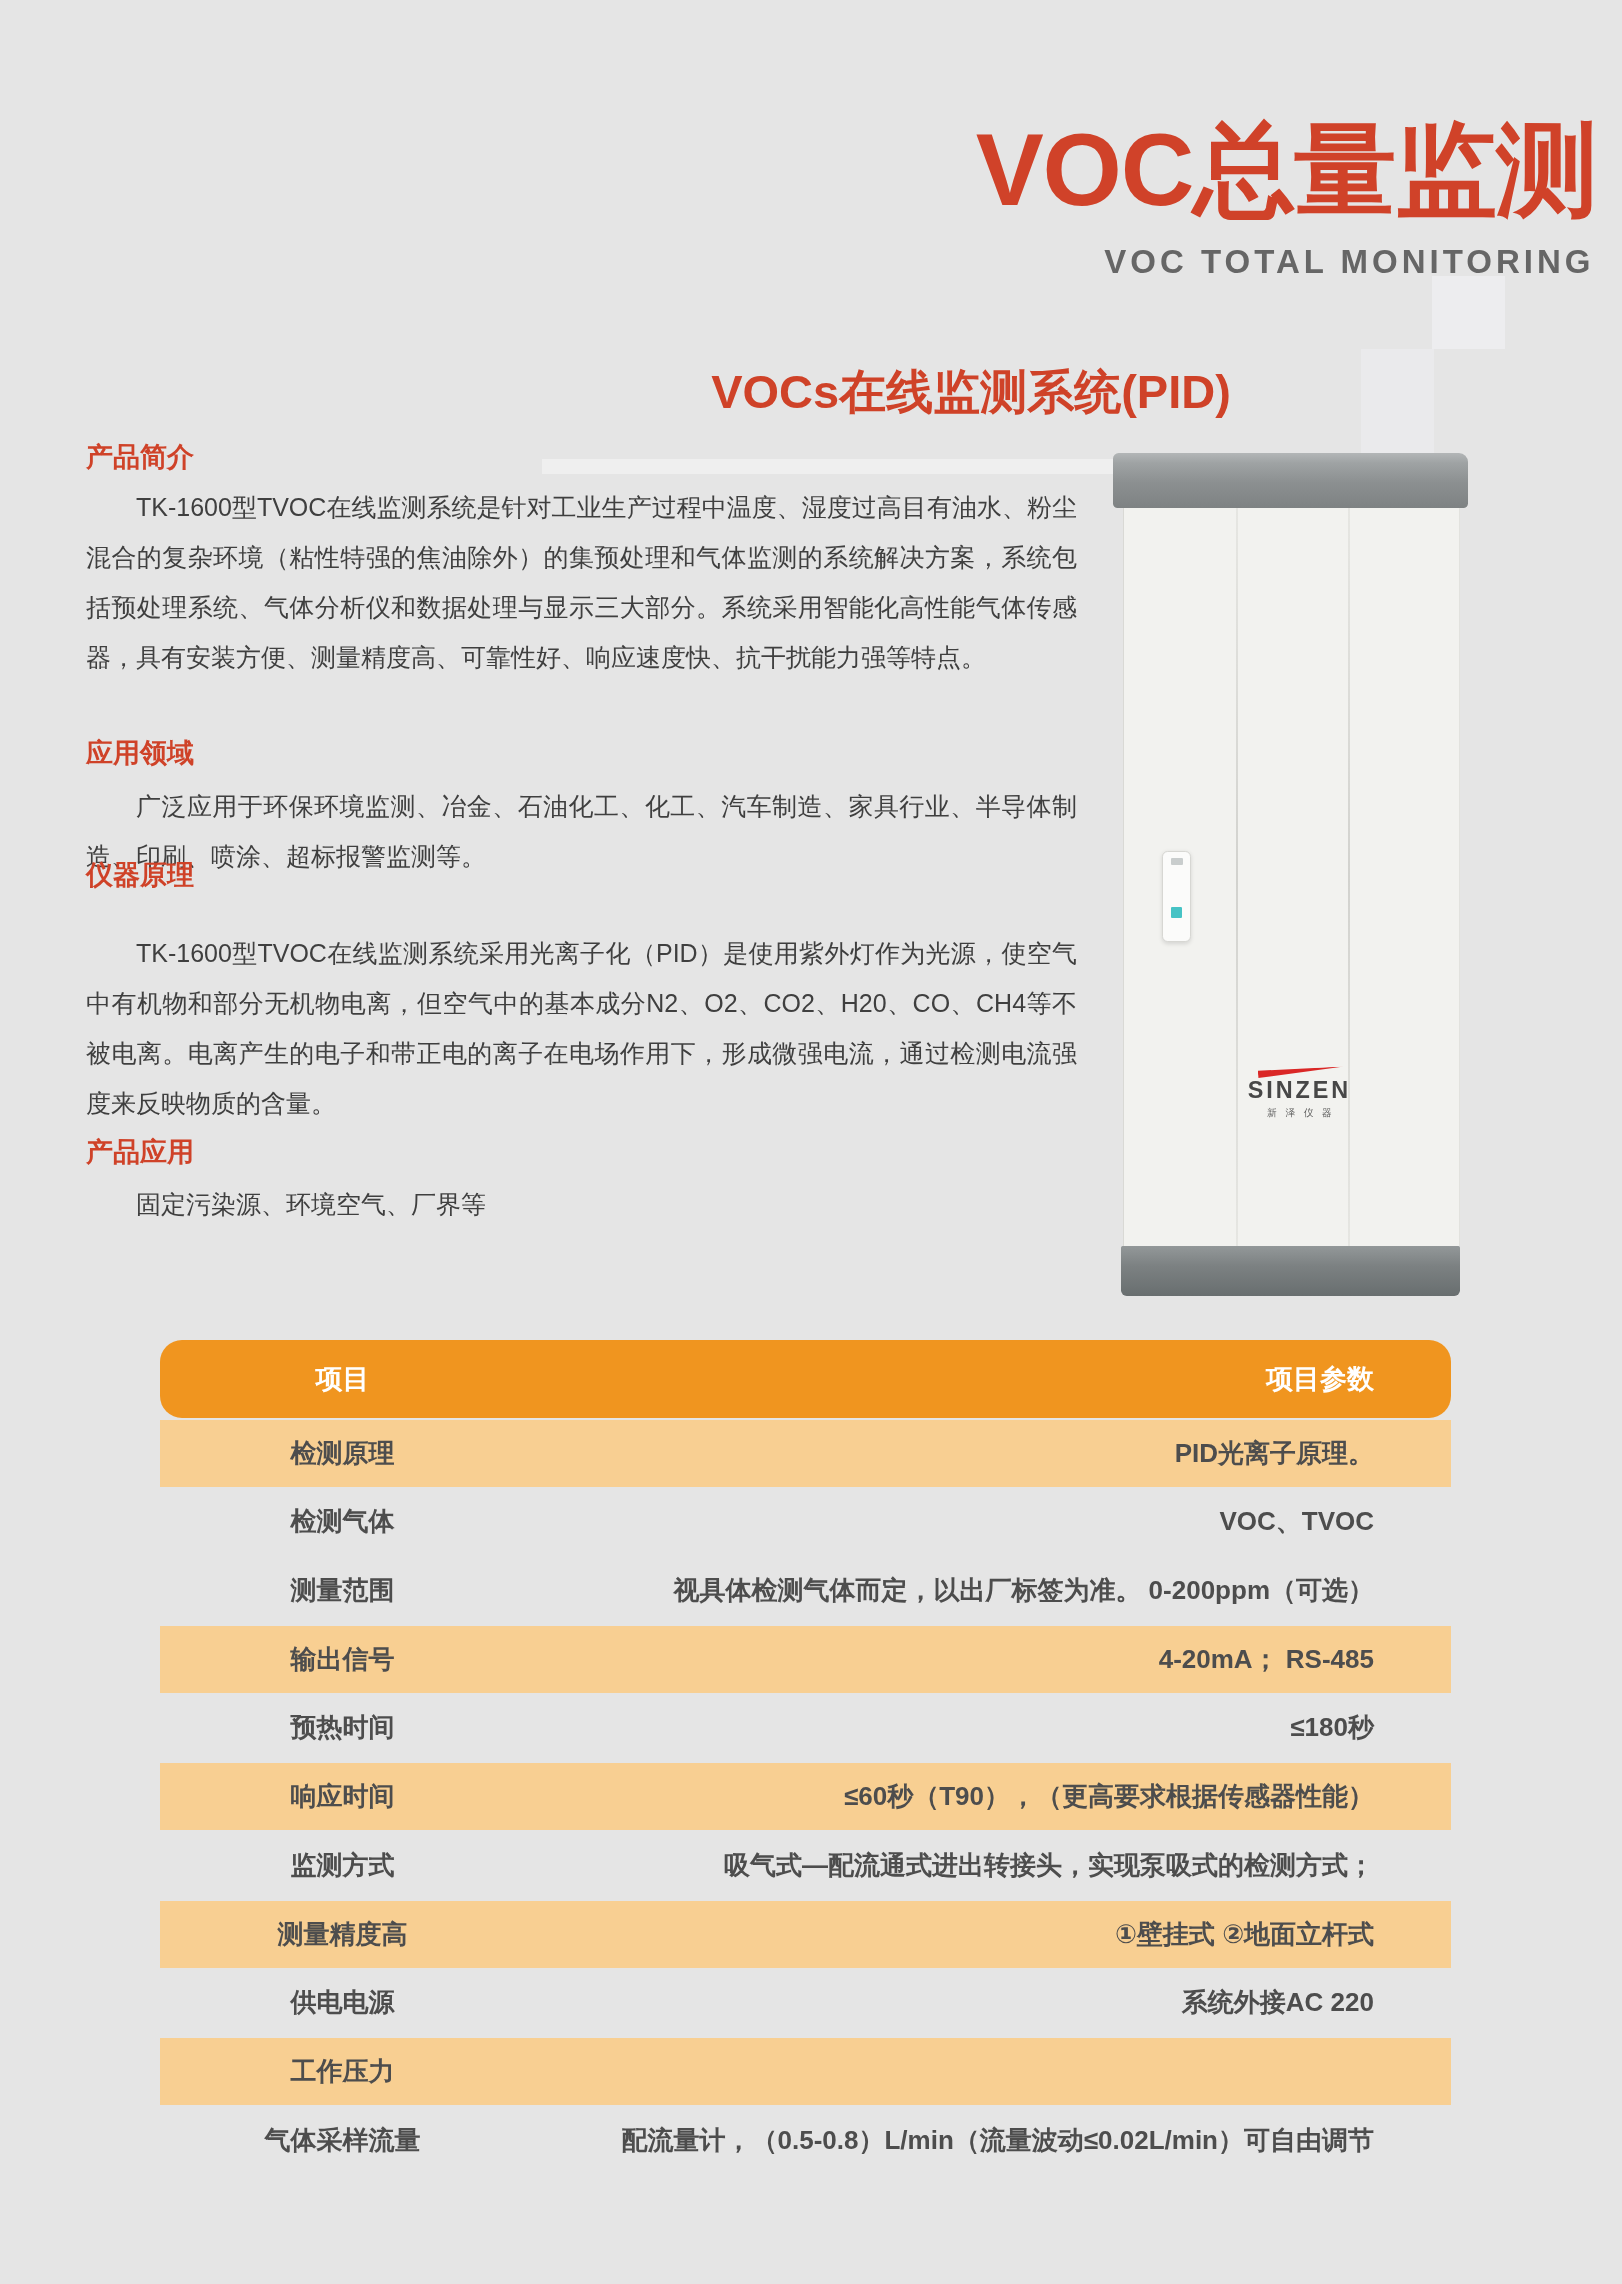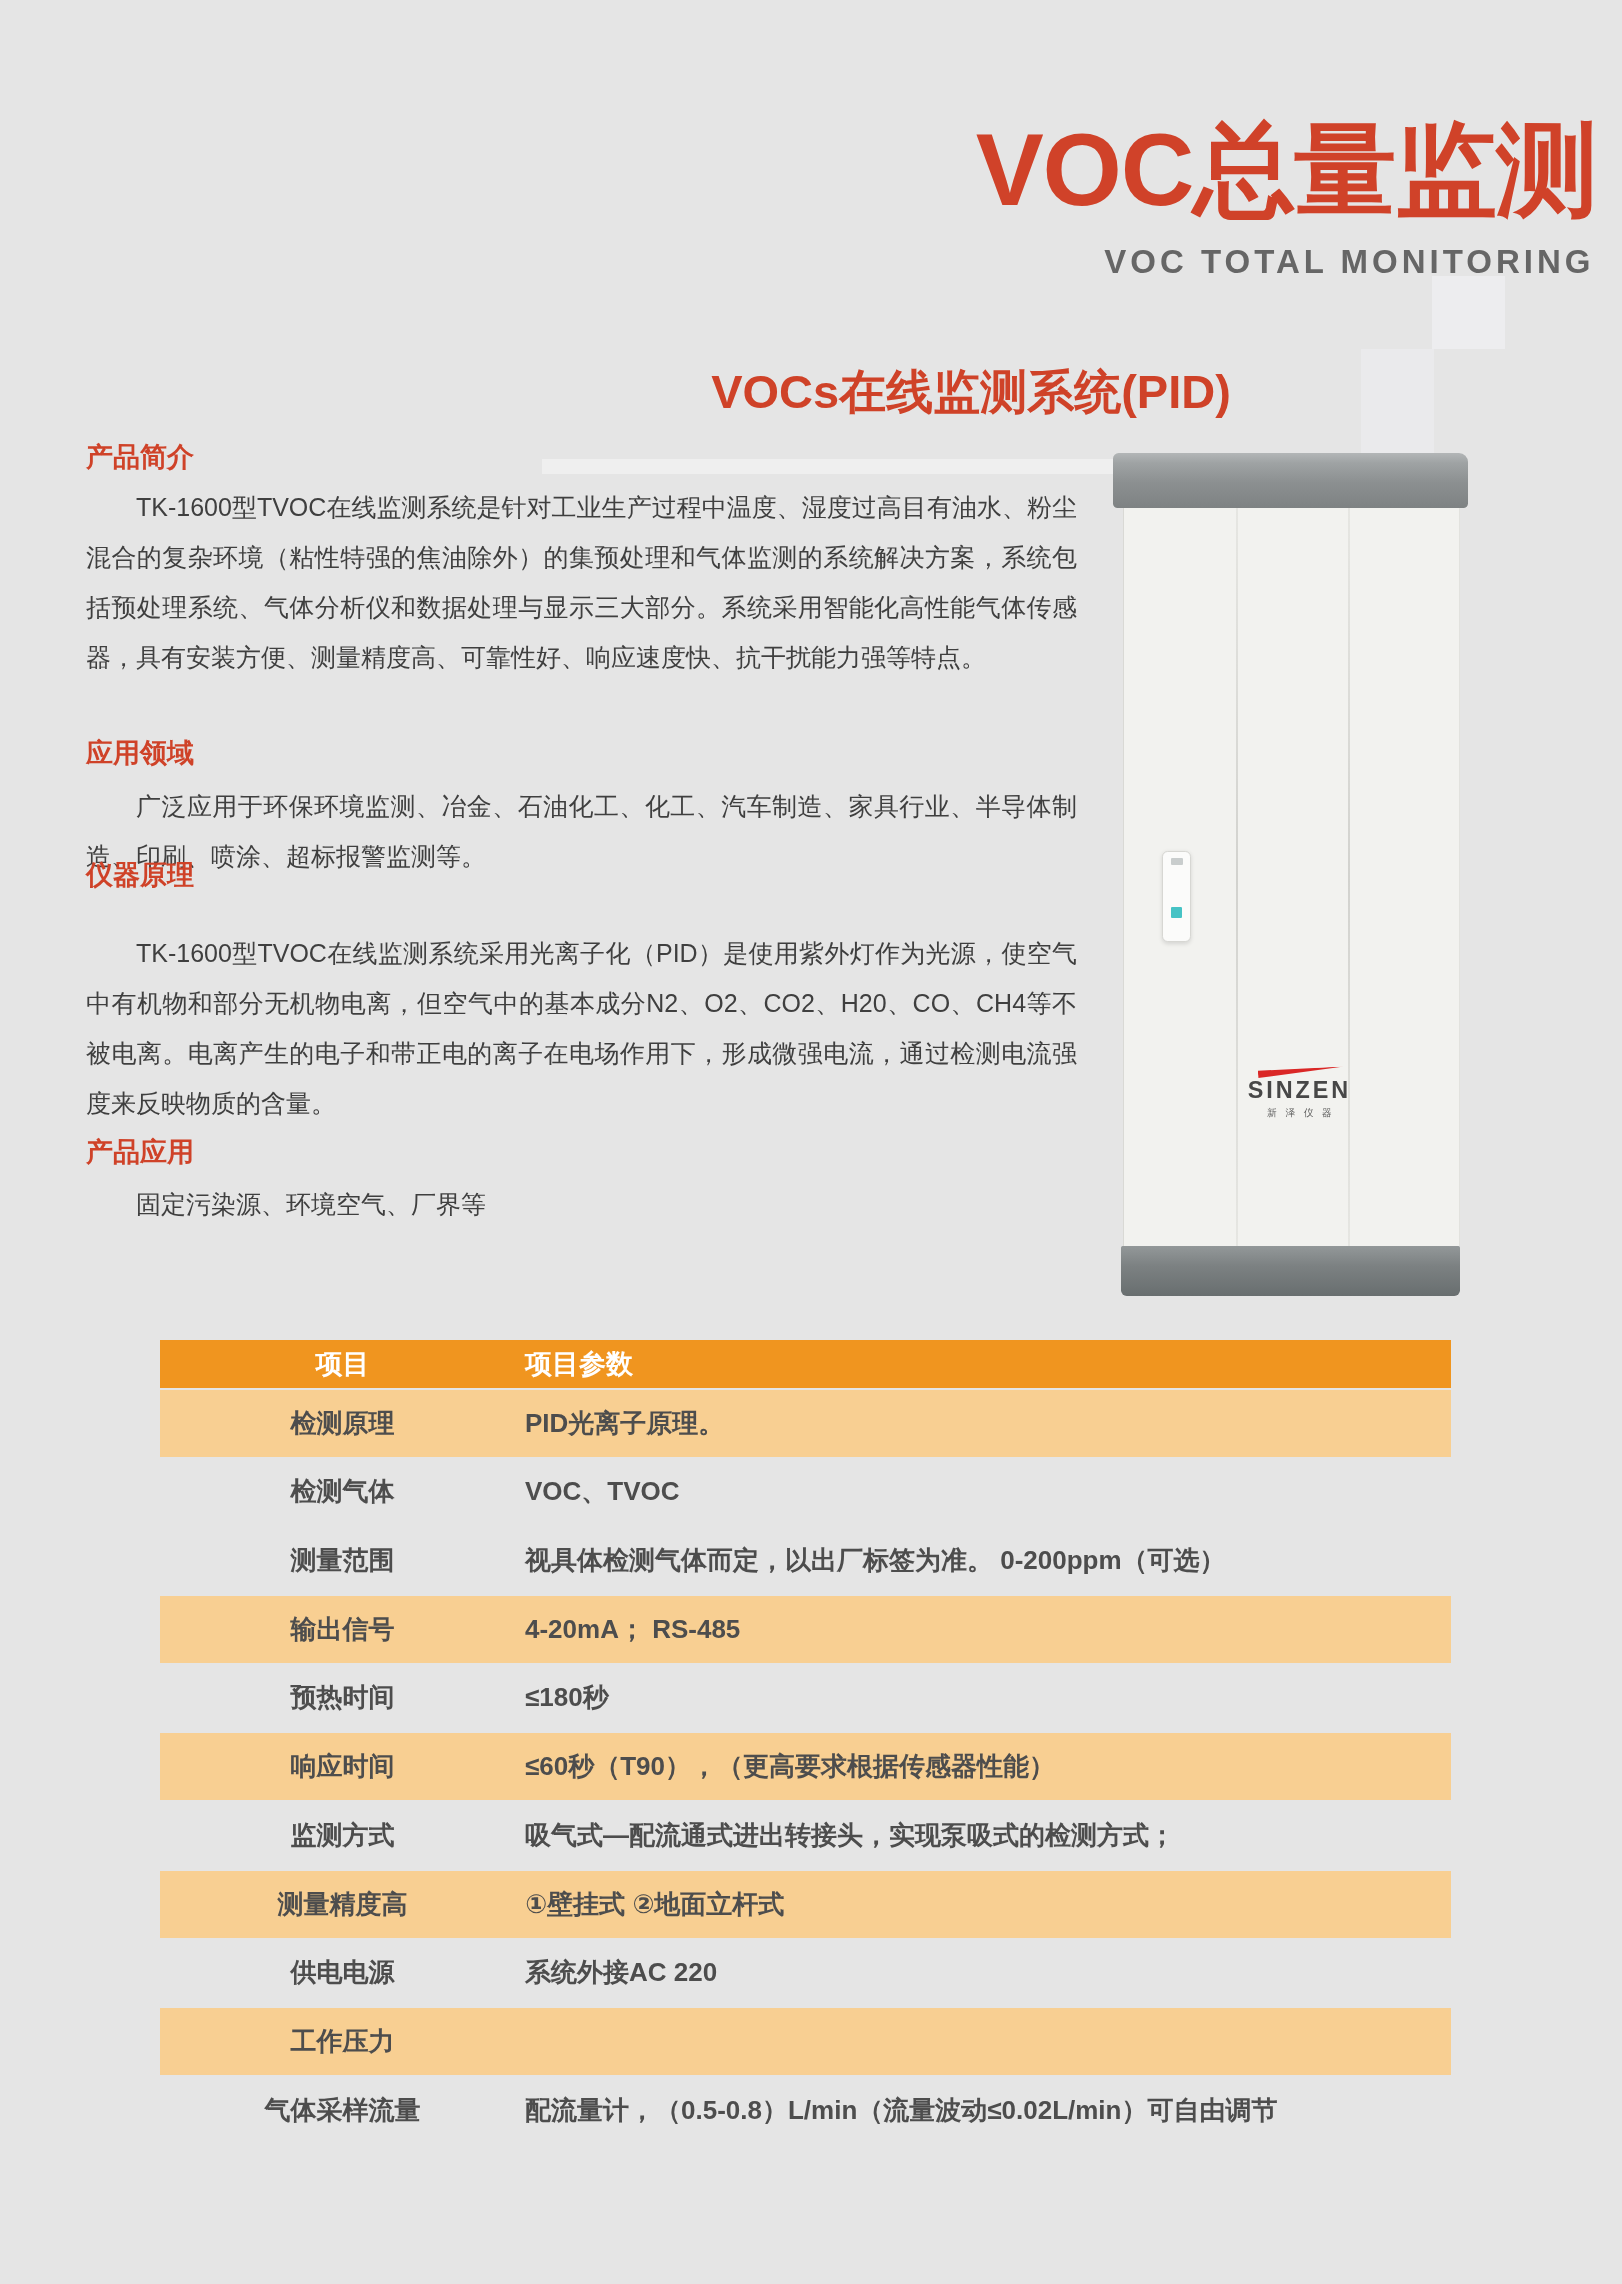--- a/index.html
+++ b/index.html
@@ -71,28 +71,28 @@
     width:86px; height:8.6px; margin:0 0 1.1px 11.4px;
     background:var(--logo-red,#da2726);
     clip-path:polygon(0 15%,100% 0,0 100%);
     transform:rotate(-2deg);
   }
   .logo-text{font-size:23.4px; font-weight:700; color:#474747; letter-spacing:2.9px; line-height:1.05;}
   .logo-sub{font-size:9.7px; color:#5a5a5a; letter-spacing:8.6px; padding-left:8.6px; margin-top:4.6px;}
   
   .spec-table{position:absolute; left:160px; top:1340px; width:1291px;}
   .spec-header{
-    display:flex; align-items:center; height:48px;
+    display:flex; align-items:center; height:78px;
     background:var(--table-header-orange,#f0951f); color:#ffffff;
-    font-size:27px; font-weight:700;
+    font-size:27px; font-weight:700;border-radius:22px;
   }
   .spec-row{display:flex; align-items:center; height:67px; margin-top:1.7px; font-size:26px; color:#4d4d4d;}
   .spec-row.alt{background:var(--table-row-orange,#f8cf92);}
   .col-label{width:365px; text-align:center; font-weight:700; flex:none;}
-  .col-value{flex:1; text-align:left; padding-right:108px; font-weight:700; white-space:nowrap;}
+  .col-value{flex:1; text-align:right; padding-right:77px; font-weight:700; white-space:nowrap;}
   .spec-header .col-value{font-weight:700;}
 </style>
 </head>
 <body>
 
 <div class="page">
 
   <div class="brand-title">VOC总量监测</div>
   <div class="brand-sub">VOC TOTAL MONITORING</div>
 

